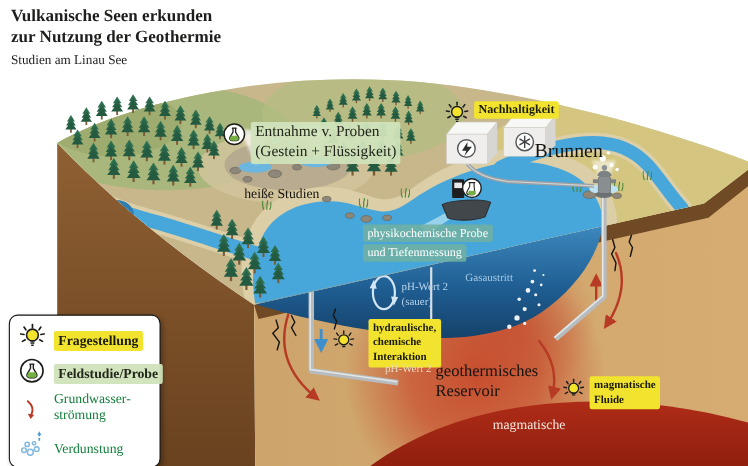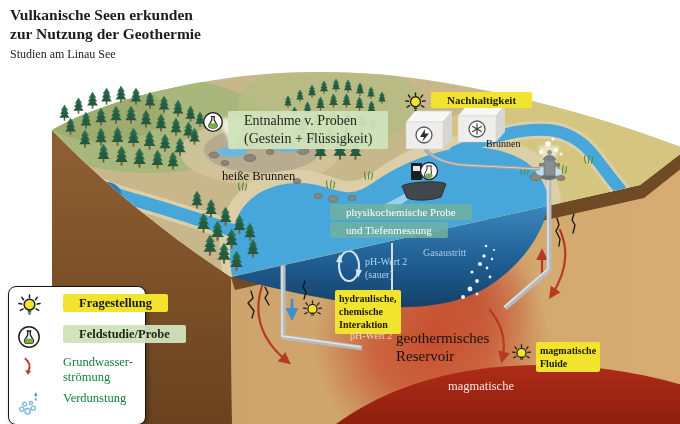--- a/index.html
+++ b/index.html
@@ -1,34 +1,34 @@
 <!DOCTYPE html>
 <html lang="de"><head>
 <meta charset="utf-8">
 <style>
   html,body{margin:0;padding:0;background:#fff}
   .stage{position:relative;width:680px;height:424px;background:#ffffff;overflow:hidden;
          font-family:Liberation Serif, serif;}
   .scene{position:absolute;left:0;top:0}
   .lbl{position:absolute;white-space:nowrap}
-  .hl{display:inline-block;padding:1px 16px;border-radius:2px;line-height:1.28}
+  .hl{display:inline-block;padding:1px 4px;border-radius:2px;line-height:1.28}
   .y{background:#f2e42e;color:#1a1a08;font-weight:700}
   .g{background:rgba(208,227,186,.95);color:#23271b}
   .t{background:rgba(113,176,160,.85);color:#fff}
   .plain{color:#15130e}
   .title{position:absolute;left:10px;top:5px;color:#1d1d1b}
   .title .t1{font-size:15.5px;font-weight:700;line-height:1.24}
   .title .t2{font-size:12px;font-weight:400;margin-top:4px}
   .stack span{display:block}
   .tag{display:flex;align-items:flex-start;gap:4px}
   .ic{display:block}
   .legend{position:absolute;left:8px;top:286px;width:138px;background:#fff;
           border:1.6px solid #141414;border-radius:8px;box-shadow:2px 3px 5px rgba(0,0,0,.3);
           padding:7px 7px 8px 7px;box-sizing:border-box}
-  .lrow{display:flex;align-items:flex-start;gap:21px;margin-bottom:6px}
+  .lrow{display:flex;align-items:flex-end;gap:7px;margin-bottom:6px}
   .lrow:last-child{margin-bottom:0}
   .lic{width:26px;display:flex;justify-content:center;flex:0 0 26px}
   .lg{font-size:12.5px}
   .ln{font-size:12.5px;color:#15803d;line-height:1.2}
 </style>
 </head>
 <body>
 
 <div class="stage">
 
@@ -369,23 +369,23 @@
     <circle cx="13" cy="13" r="11" fill="#fff" stroke="#1d1d1b" stroke-width="1.6"></circle>
     <path d="M11,6.5 h4 M11.6,6.5 v4.2 L8.2,16.6 a2.6,2.6 0 0 0 2.4,3.4 h4.8 a2.6,2.6 0 0 0 2.4,-3.4 L14.4,10.7 V6.5" fill="none" stroke="#1d1d1b" stroke-width="1.4" stroke-linecap="round"></path>
     <path d="M9.4,14.6 h7.2 l1,2.4 a2.2,2.2 0 0 1 -2.1,3 h-5 a2.2,2.2 0 0 1 -2.1,-3 z" fill="#76b043"></path>
   </svg>
   <span class="hl g stack" style="font-size:14px;line-height:1.3">
     <span>Entnahme v. Proben</span>
     <span>(Gestein + Flüssigkeit)</span>
   </span>
 </div>
 
-<div class="lbl plain" style="left:222px;top:169px;font-size:12.5px">heiße Brunnen</div>
-
-<div class="lbl plain" style="left:486px;top:138px;font-size:10px">Brunnen</div>
+<div class="lbl plain" style="left:222px;top:169px;font-size:12.5px">heiße Studien</div>
+
+<div class="lbl plain" style="left:486px;top:127px;font-size:18px">Brunnen</div>
 
 <div class="lbl" style="left:330px;top:204px">
   <span class="hl t" style="font-size:11px;display:block;width:max-content">physikochemische Probe</span>
   <span class="hl t" style="font-size:11px;display:block;width:max-content;margin-top:2px">und Tiefenmessung</span>
 </div>
 
 <div class="lbl stack" style="left:365px;top:255px;font-size:10px;line-height:1.3;color:#b5d4ec">
   <span>pH-Wert 2</span>
   <span>(sauer)</span>
 </div>

